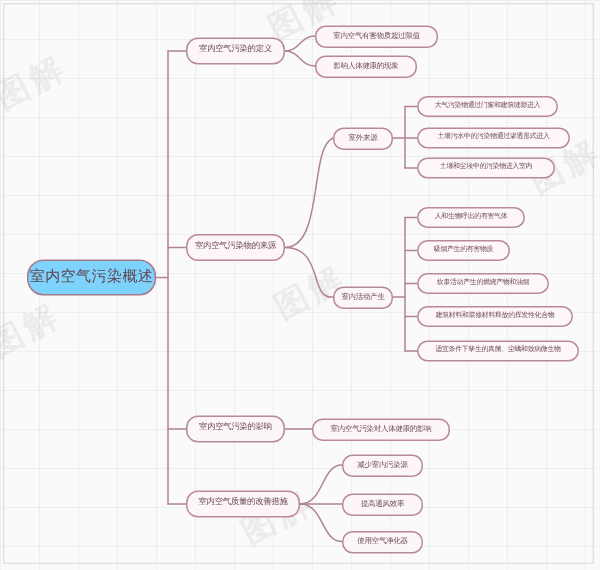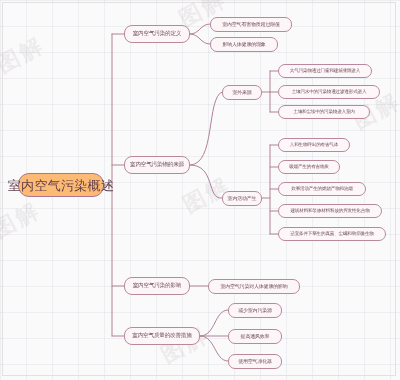--- a/index.html
+++ b/index.html
@@ -35,22 +35,22 @@
     border-radius:9px;
     background:#fdf6f8;
     color:#6d4a57;
     white-space:nowrap;
     letter-spacing:-0.2px;
     line-height:1;
   }
   .root{
     border:1px solid #a8788c;
     border-radius:11px;
-    background:#fdba74;
-    font-size:13px;
+    background:#7dd3fc;
+    font-size:10px;
     color:#5f3f4b;
     letter-spacing:0.3px;
     text-align:right;
   }
   .lvl1{font-size:5.6px;border-radius:8px;}
   .lvl2{font-size:5px;border-radius:7px;}
   .lvl3{font-size:4.6px;border-radius:7px;background:#fdf7f9;}
   .wm{
     position:absolute;
     color:rgba(150,140,145,0.13);

